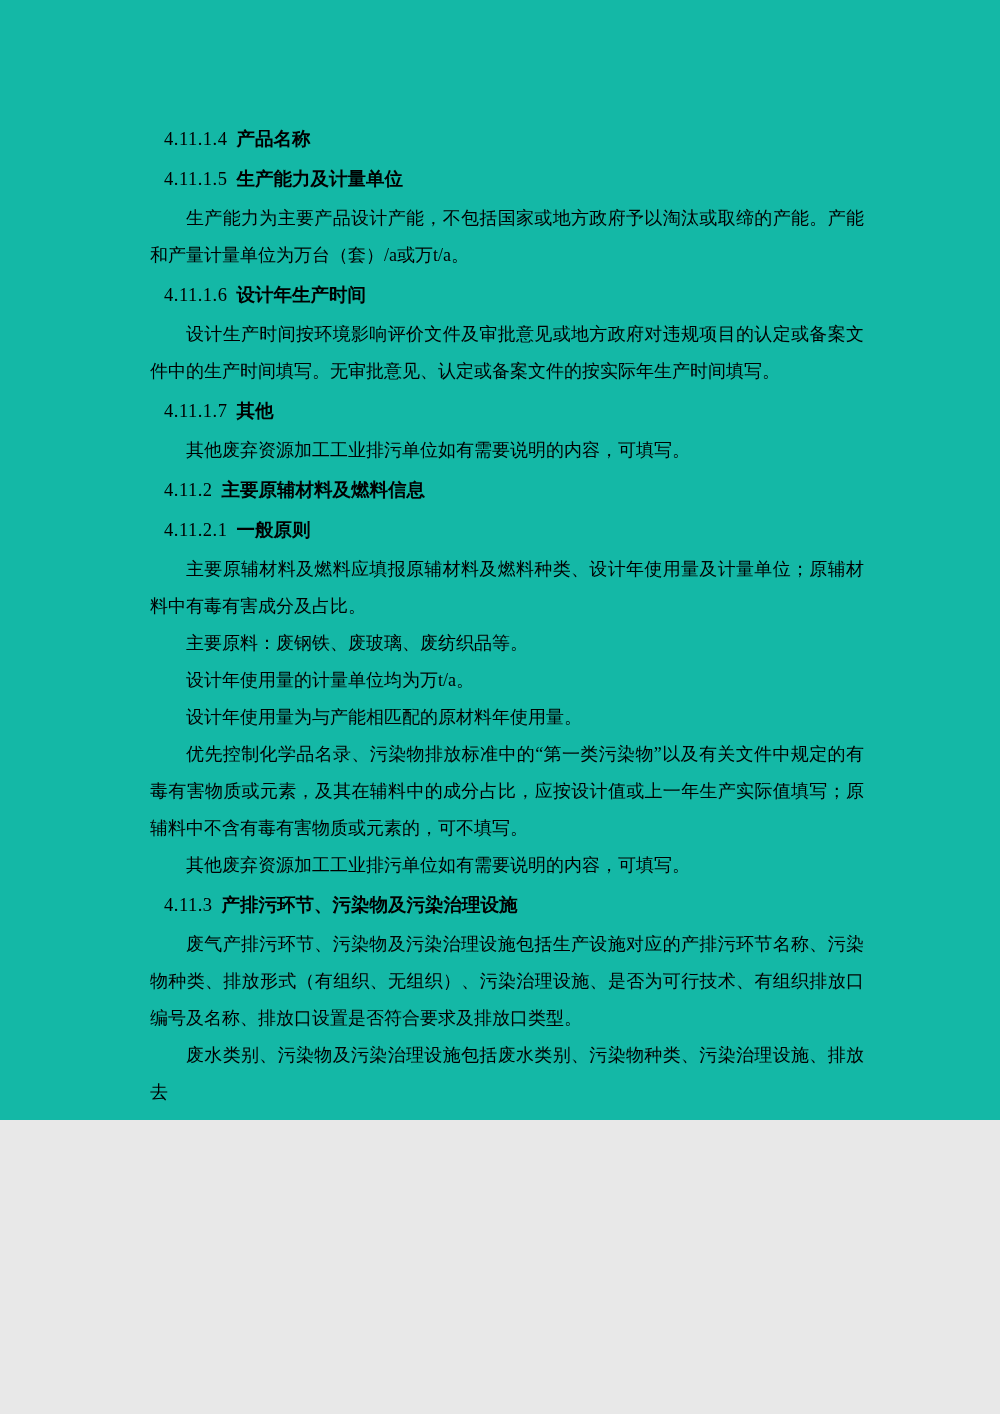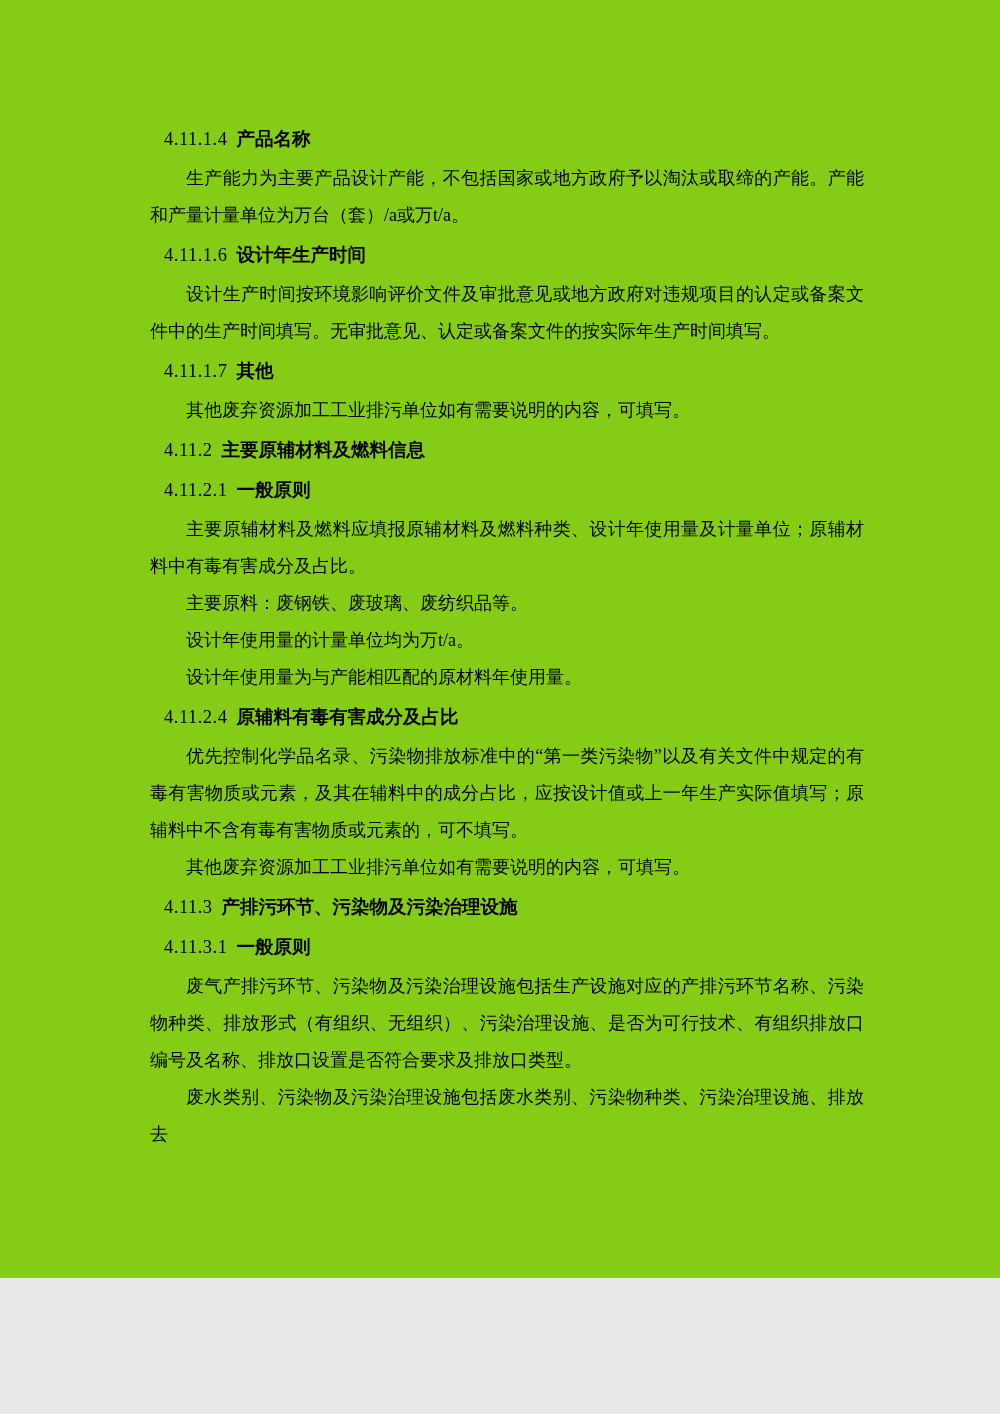--- a/index.html
+++ b/index.html
@@ -3,23 +3,23 @@
 <meta charset="utf-8">
 <style>
   html, body {
     margin: 0;
     padding: 0;
     background: #e8e8e8;
   }
   .doc-page {
     position: relative;
     width: 1000px;
-    height: 1278px;
+    height: 1120px;
     margin: 0 auto;
-    background: #84cc16;
+    background: #14b8a6;
     color: #000000;
     overflow: hidden;
   }
   .page-body {
     position: absolute;
     top: 118px;
     left: 150px;
     width: 714px;
   }
   .h {
@@ -59,45 +59,44 @@
   }
 </style>
 </head>
 <body>
 
 <div class="doc-page">
   <div class="page-body">
 
     <div class="h"><span class="num">4.11.1.4</span><span class="title">产品名称</span></div>
 
+    <div class="h"><span class="num">4.11.1.5</span><span class="title">生产能力及计量单位</span></div>
     <p class="p">生产能力为主要产品设计产能，不包括国家或地方政府予以淘汰或取缔的产能。产能和产量计量单位为万台（套）/a或万t/a。</p>
 
     <div class="h"><span class="num">4.11.1.6</span><span class="title">设计年生产时间</span></div>
     <p class="p">设计生产时间按环境影响评价文件及审批意见或地方政府对违规项目的认定或备案文件中的生产时间填写。无审批意见、认定或备案文件的按实际年生产时间填写。</p>
 
     <div class="h"><span class="num">4.11.1.7</span><span class="title">其他</span></div>
     <p class="p">其他废弃资源加工工业排污单位如有需要说明的内容，可填写。</p>
 
     <div class="h"><span class="num">4.11.2</span><span class="title">主要原辅材料及燃料信息</span></div>
 
     <div class="h"><span class="num">4.11.2.1</span><span class="title">一般原则</span></div>
     <p class="p">主要原辅材料及燃料应填报原辅材料及燃料种类、设计年使用量及计量单位；原辅材料中有毒有害成分及占比。</p>
 
     <p class="p">主要原料：废钢铁、废玻璃、废纺织品等。</p>
 
     <p class="p">设计年使用量的计量单位均为万t/a。</p>
     <p class="p">设计年使用量为与产能相匹配的原材料年使用量。</p>
 
-    <div class="h"><span class="num">4.11.2.4</span><span class="title">原辅料有毒有害成分及占比</span></div>
     <p class="p">优先控制化学品名录、污染物排放标准中的“第一类污染物”以及有关文件中规定的有毒有害物质或元素，及其在辅料中的成分占比，应按设计值或上一年生产实际值填写；原辅料中不含有毒有害物质或元素的，可不填写。</p>
 
     <p class="p">其他废弃资源加工工业排污单位如有需要说明的内容，可填写。</p>
 
     <div class="h"><span class="num">4.11.3</span><span class="title">产排污环节、污染物及污染治理设施</span></div>
 
-    <div class="h"><span class="num">4.11.3.1</span><span class="title">一般原则</span></div>
     <p class="p">废气产排污环节、污染物及污染治理设施包括生产设施对应的产排污环节名称、污染物种类、排放形式（有组织、无组织）、污染治理设施、是否为可行技术、有组织排放口编号及名称、排放口设置是否符合要求及排放口类型。</p>
     <p class="p">废水类别、污染物及污染治理设施包括废水类别、污染物种类、污染治理设施、排放去</p>
 
   </div>
 
   <div class="page-footer">60</div>
 </div>
 
 </body></html>

